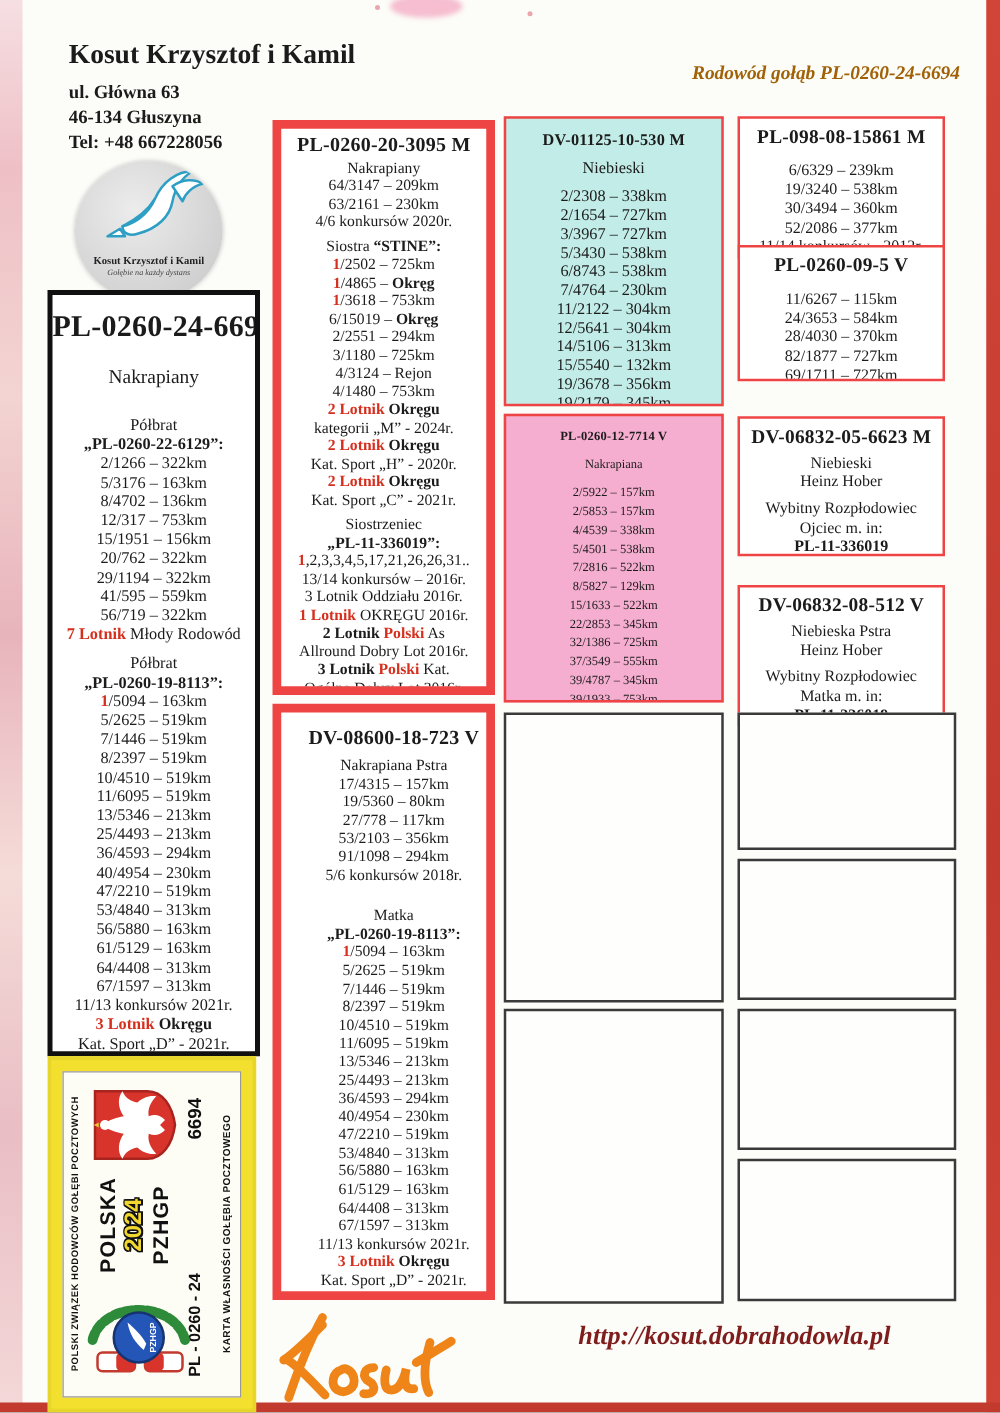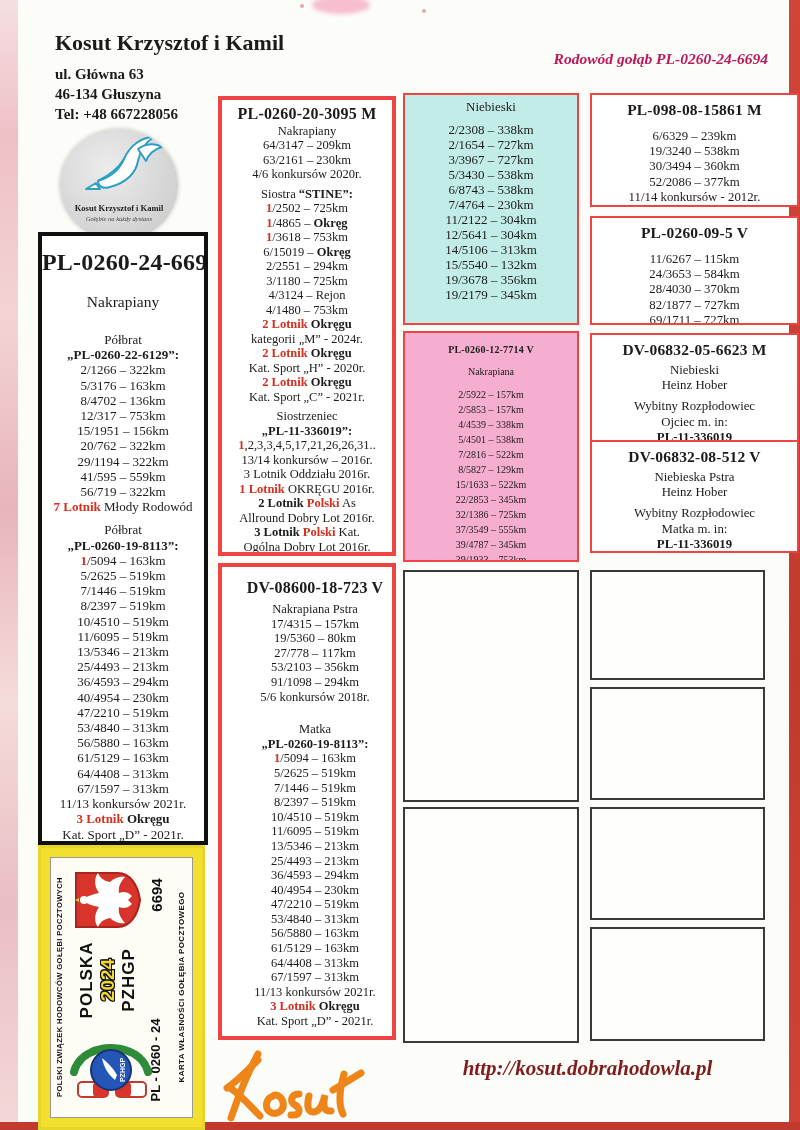--- a/index.html
+++ b/index.html
@@ -11,31 +11,31 @@
   .edge-right{position:absolute;left:789px;top:0;width:11px;height:1130px;
     background:linear-gradient(180deg,#d14538,#c23a2e 60%,#cf4336);}
   .edge-bottom{position:absolute;left:0;top:1122px;width:800px;height:8px;background:#c23a2e;}
   .smudge{position:absolute;left:312px;top:-4px;width:58px;height:18px;border-radius:50%;
     background:rgba(241,139,175,.55);filter:blur(2px);}
   .speck{position:absolute;width:4px;height:4px;border-radius:50%;background:#e06a7a;opacity:.6;}
 
   
   .hdr-name{position:absolute;left:55px;top:30px;font-size:22px;font-weight:bold;color:#1b1b1b;}
   .hdr-line{position:absolute;left:55px;font-size:15px;font-weight:bold;color:#1b1b1b;}
-  .hdr-title{position:absolute;right:32px;top:50px;font-size:15.5px;font-weight:bold;font-style:italic;color:#be185d;}
+  .hdr-title{position:absolute;right:32px;top:50px;font-size:15.5px;font-weight:bold;font-style:italic;color:#a16207;}
 
   
   .loft-logo{position:absolute;left:60px;top:129px;width:118px;height:112px;border-radius:50%;
     background:radial-gradient(circle at 40% 35%,#ececec,#d2d2d2 70%,#c6c6c6);
     box-shadow:0 0 4px rgba(0,0,0,.25);overflow:hidden;text-align:center;}
   .loft-logo .l1{position:absolute;left:0;right:0;top:74px;font-size:8.5px;font-weight:bold;color:#222;}
   .loft-logo .l2{position:absolute;left:0;right:0;top:86px;font-size:6.5px;color:#444;font-style:italic;}
 
   
-  .pbox{position:absolute;background:#fff;border:4px solid #ef4444;box-sizing:border-box;
+  .pbox{position:absolute;background:#fff;border:7px solid #ef4444;box-sizing:border-box;
         overflow:hidden;padding-top:5px;}
   .pbox .ln{font-family:"Liberation Serif",serif;text-align:center;color:#1b1b1b;
             font-size:12.5px;line-height:14.6px;white-space:nowrap;}
   .pbox .ring{font-size:16px;line-height:21px;font-weight:bold;letter-spacing:.2px;margin:1px 0 2px;}
   .red{color:#d52f1e;} .blue{color:#2b5ec5;} .b{font-weight:bold;}
 
   .subject{left:38px;top:232px;width:170px;height:613px;border:4px solid #101010;padding-top:12px;}
   .subject .ln{font-size:13px;line-height:15.2px;}
   .subject .ring{font-size:24px;line-height:26px;}
   .subject .colorname{font-size:15.5px;line-height:21px;}
@@ -46,25 +46,25 @@
   .mother .ln{line-height:14.6px;padding-left:16px;}
   .mother .ring{line-height:24px;}
 
   .gf{left:403px;top:93px;width:176px;height:232px;background:#c2ece7;border-width:2.5px;padding-top:4px;}
   .gf .ln{font-size:13px;line-height:15px;}
   .gf .ring{line-height:24px;}
   .gm{left:403px;top:331px;width:176px;height:231px;background:#f6aed0;border-width:2.5px;padding-top:4px;}
   .gm .ln{font-size:10px;line-height:15px;}
   .gm .ring{line-height:24px;}
 
-  .gg{width:209px;left:590px;border-width:2.5px;padding-top:3px;}
+  .gg{width:166px;left:590px;border-width:2.5px;padding-top:3px;}
   .gg .ln{font-size:12.8px;line-height:15.2px;}
   .gg .ring{font-size:15.5px;line-height:22px;}
-  .gg1{top:93px;height:114px;} .gg2{top:216px;height:109px;}
-  .gg3{top:333px;height:112px;} .gg4{top:440px;height:113px;}
+  .gg1{top:93px;height:114px;} .gg2{top:196px;height:109px;}
+  .gg3{top:333px;height:112px;} .gg4{top:468px;height:113px;}
 
   .ebox{position:absolute;background:#fefefc;border:2px solid #3a3a3a;box-sizing:border-box;}
   .e31{left:403px;top:570px;width:176px;height:232px;}
   .e32{left:403px;top:807px;width:176px;height:236px;}
   .e41{left:590px;top:570px;width:175px;height:110px;}
   .e42{left:590px;top:687px;width:175px;height:113px;}
   .e43{left:590px;top:807px;width:175px;height:113px;}
   .e44{left:590px;top:927px;width:175px;height:114px;}
 
   
@@ -220,20 +220,21 @@
       <div class="ln">53/4840 – 313km</div>
       <div class="ln">56/5880 – 163km</div>
       <div class="ln">61/5129 – 163km</div>
       <div class="ln">64/4408 – 313km</div>
       <div class="ln">67/1597 – 313km</div>
       <div class="ln">11/13 konkursów 2021r.</div>
       <div class="ln"><span class="red b">3 Lotnik </span><span class="b">Okręgu</span></div>
       <div class="ln">Kat. Sport „D” - 2021r.</div>
     </div>
   <div class="pbox gf">
+      <div class="ln ring red">DV-01125-10-530 M</div>
       <div class="ln">Niebieski</div>
       <div style="height: 8px;"></div>
       <div class="ln">2/2308 – 338km</div>
       <div class="ln">2/1654 – 727km</div>
       <div class="ln">3/3967 – 727km</div>
       <div class="ln">5/3430 – 538km</div>
       <div class="ln">6/8743 – 538km</div>
       <div class="ln">7/4764 – 230km</div>
       <div class="ln">11/2122 – 304km</div>
       <div class="ln">12/5641 – 304km</div>

